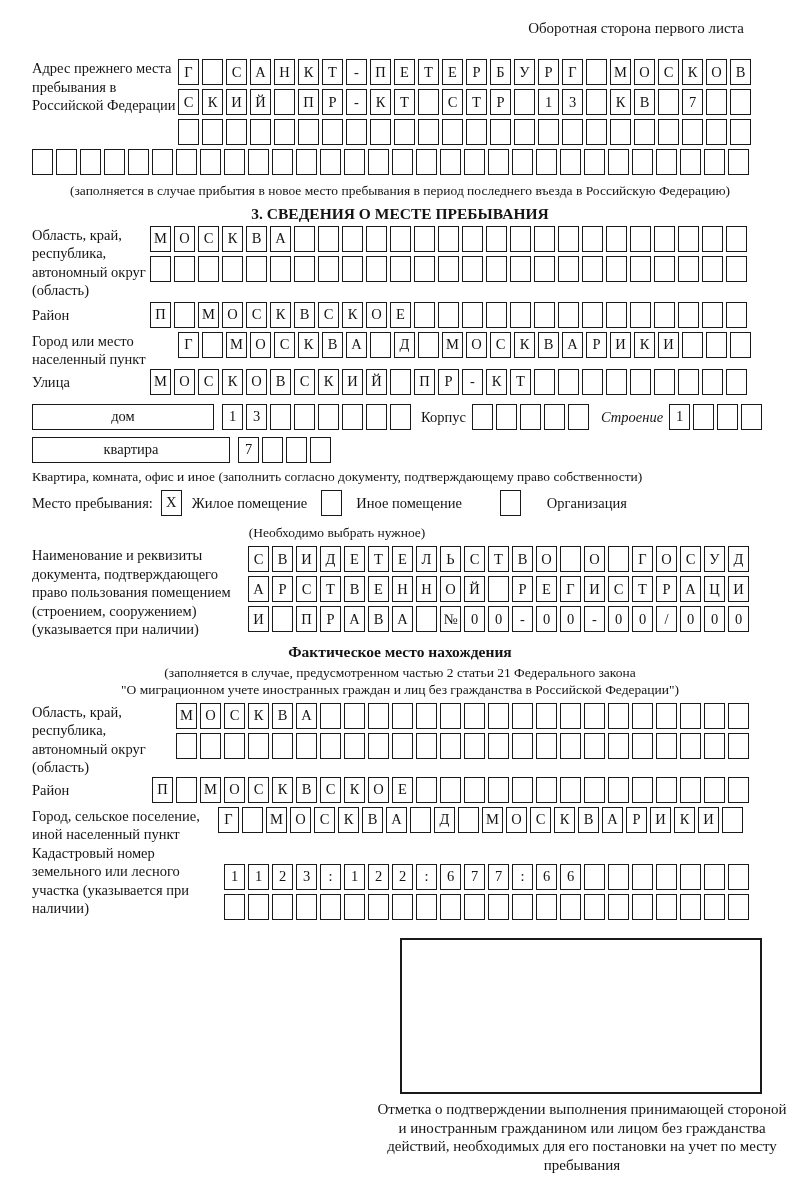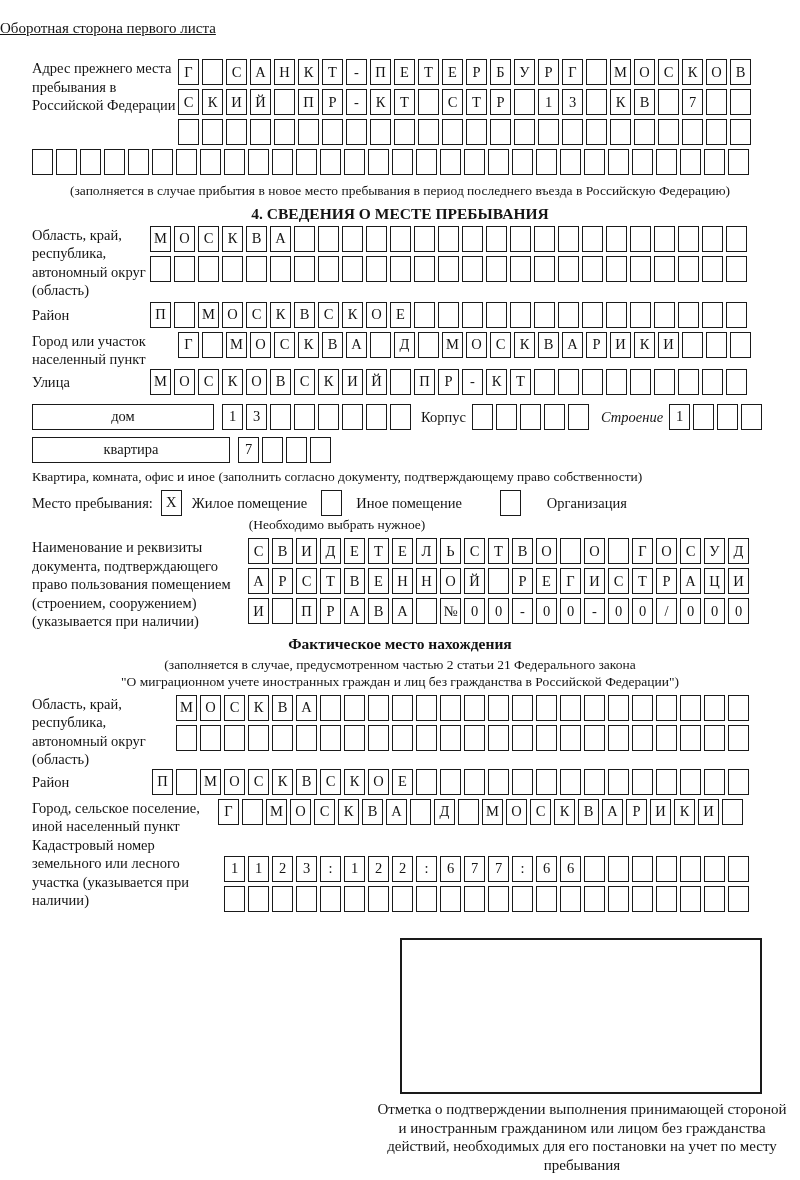--- a/index.html
+++ b/index.html
@@ -1,19 +1,19 @@
 <!DOCTYPE html>
 <html><head>
 <meta charset="utf-8">
 <style>
   html,body{margin:0;padding:0;}
   body{width:800px;height:1180px;background:#ffffff;color:#141414;
        font-family:"Liberation Serif","DejaVu Serif",serif;overflow:hidden;}
   .sheet{position:relative;width:800px;height:1180px;box-sizing:border-box;padding-top:20px;}
-  .corner{text-align:left;padding-right:56px;font-size:15px;text-decoration:underline;}
+  .corner{text-align:right;padding-right:56px;font-size:15px;}
   .row-flex{display:flex;align-items:flex-start;margin-left:32px;}
   .lbl{font-size:14.5px;line-height:18.5px;flex:0 0 auto;}
   .cellcol{display:flex;flex-direction:column;}
   .cellrow{display:flex;gap:3px;margin-bottom:4px;}
   .cell{flex:0 0 21px;width:21px;height:26px;box-sizing:border-box;border:1.5px solid #1a1a1a;
         display:flex;align-items:center;justify-content:center;font-size:14.5px;line-height:1;}
   .namedbox{height:26px;box-sizing:border-box;border:1.5px solid #1a1a1a;display:flex;
         align-items:center;justify-content:center;font-size:14.5px;}
   .caption{font-size:13.5px;line-height:18px;margin-left:32px;margin-top:1px;}
   .center-note{font-size:13.5px;line-height:17.5px;text-align:center;margin-top:3px;}
@@ -141,21 +141,21 @@
         <span class="cell"></span>
         <span class="cell"></span>
         <span class="cell"></span>
         <span class="cell"></span>
         <span class="cell"></span>
         <span class="cell"></span>
       </div>
   </div>
   <div class="center-note">(заполняется в случае прибытия в новое место пребывания в период последнего въезда в Российскую Федерацию)</div>
 
-  <div class="heading" style="margin-top:5px;">4. СВЕДЕНИЯ О МЕСТЕ ПРЕБЫВАНИЯ</div>
+  <div class="heading" style="margin-top:5px;">3. СВЕДЕНИЯ О МЕСТЕ ПРЕБЫВАНИЯ</div>
 
   <div class="row-flex" style="margin-top:3px;">
     <div class="lbl" style="width:118px;">Область, край, республика, автономный округ (область)</div>
     <div class="cellcol">
       <div class="cellrow">
           <span class="cell">М</span>
           <span class="cell">О</span>
           <span class="cell">С</span>
           <span class="cell">К</span>
           <span class="cell">В</span>
@@ -235,21 +235,21 @@
         <span class="cell"></span>
         <span class="cell"></span>
         <span class="cell"></span>
         <span class="cell"></span>
         <span class="cell"></span>
         <span class="cell"></span>
       </div>
   </div>
 
   <div class="row-flex">
-    <div class="lbl" style="width:146px;">Город или участок населенный пункт</div>
+    <div class="lbl" style="width:146px;">Город или место населенный пункт</div>
     <div class="cellrow">
         <span class="cell">Г</span>
         <span class="cell"></span>
         <span class="cell">М</span>
         <span class="cell">О</span>
         <span class="cell">С</span>
         <span class="cell">К</span>
         <span class="cell">В</span>
         <span class="cell">А</span>
         <span class="cell"></span>
@@ -344,21 +344,21 @@
 
   <div class="row-flex" style="margin-top:4px;">
     <div class="inline-lbl">Место пребывания:</div>
     <div class="cell" style="margin-left:8px;">X</div>
     <div class="inline-lbl" style="margin-left:10px;">Жилое помещение</div>
     <div class="cell" style="margin-left:14px;"></div>
     <div class="inline-lbl" style="margin-left:14px;">Иное помещение</div>
     <div class="cell" style="margin-left:38px;"></div>
     <div class="inline-lbl" style="margin-left:26px;">Организация</div>
   </div>
-  <div class="center-note" style="width:674px;margin-top:0;text-align:center;">(Необходимо выбрать нужное)</div>
+  <div class="center-note" style="width:674px;margin-top:8px;text-align:center;">(Необходимо выбрать нужное)</div>
 
   <div class="row-flex" style="margin-top:5px;">
     <div class="lbl" style="width:216px;">Наименование и реквизиты документа, подтверждающего право пользования помещением (строением, сооружением) (указывается при наличии)</div>
     <div class="cellcol">
       <div class="cellrow">
           <span class="cell">С</span>
           <span class="cell">В</span>
           <span class="cell">И</span>
           <span class="cell">Д</span>
           <span class="cell">Е</span>

